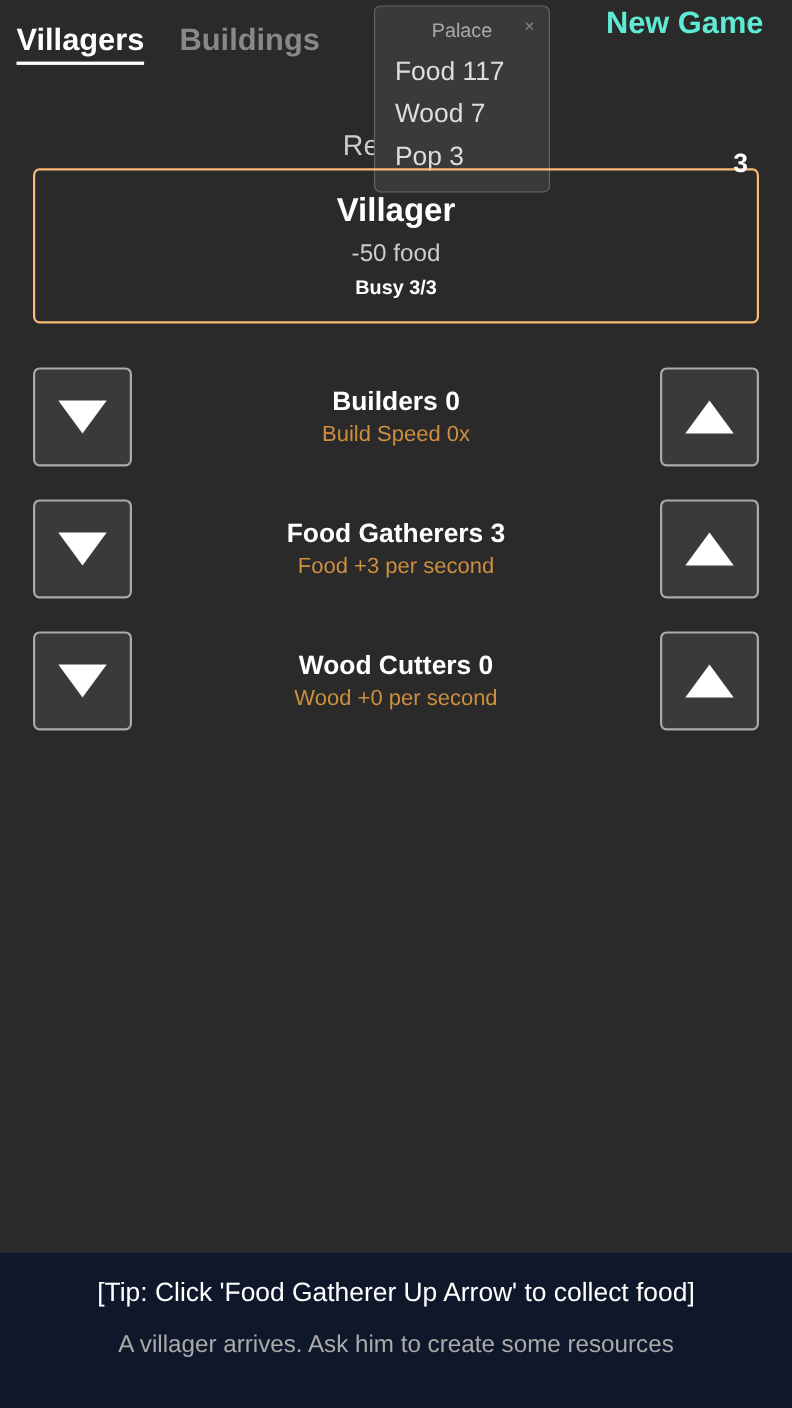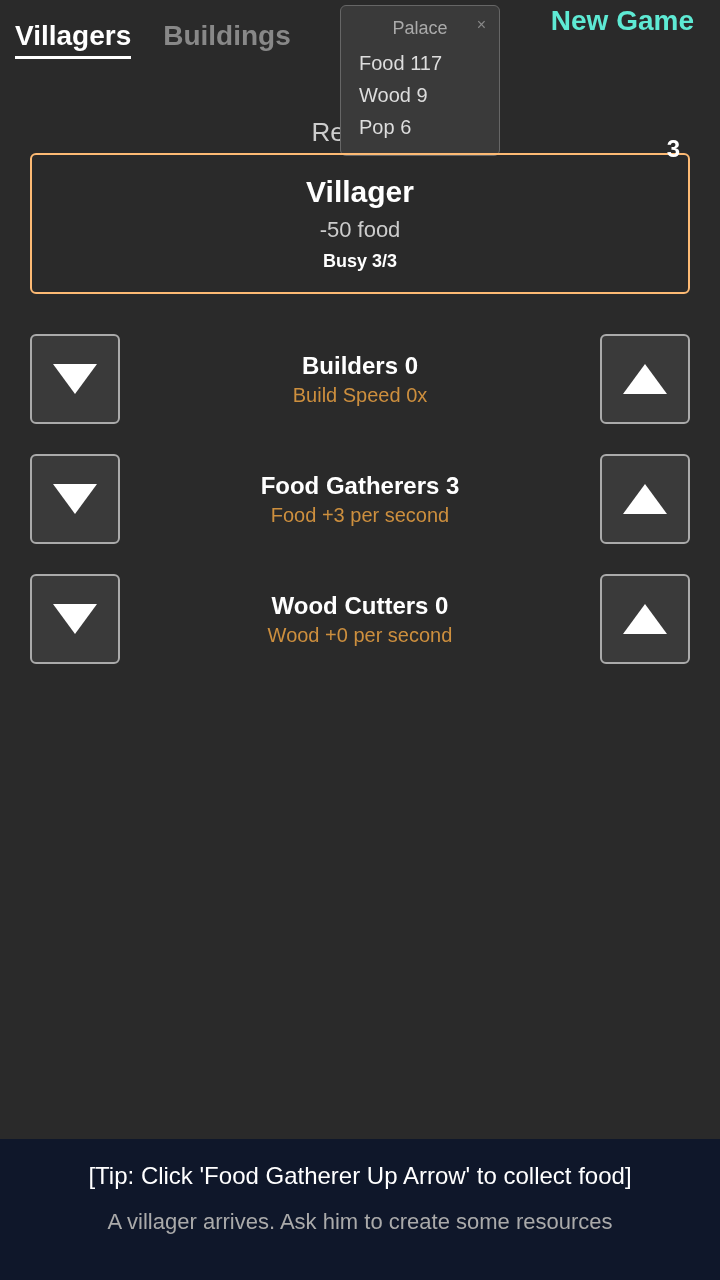--- a/index.html
+++ b/index.html
@@ -79,21 +79,21 @@
       content: '×';
       position: absolute;
       right: -5px;
       top: -2px;
       color: #888888;
       font-size: 16px;
       cursor: pointer;
     }
 
     .palace-stats {
-      font-size: 20px;
+      font-size: 24px;
       line-height: 1.6;
       color: #dddddd;
     }
 
     
     .new-game-btn {
       position: absolute;
       top: 5px;
       right: 26px;
       font-size: 28px;
@@ -252,22 +252,22 @@
     <div class="tab-row">
       <div class="tab active">Villagers</div>
       <div class="tab inactive">Buildings</div>
     </div>
   </div>
 
   <div class="palace-popup">
     <div class="palace-title">Palace</div>
     <div class="palace-stats">
       <div>Food 117</div>
-      <div>Wood 9</div>
-      <div>Pop 6</div>
+      <div>Wood 7</div>
+      <div>Pop 3</div>
     </div>
   </div>
 
   <button class="new-game-btn">New Game</button>
 </div>
 
 <div class="main-content">
 
   <div class="request-section">
     <div class="request-label">Request</div>

